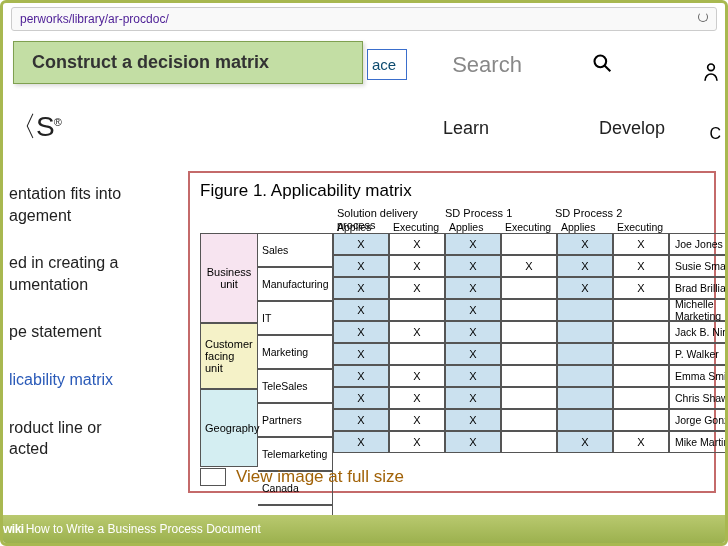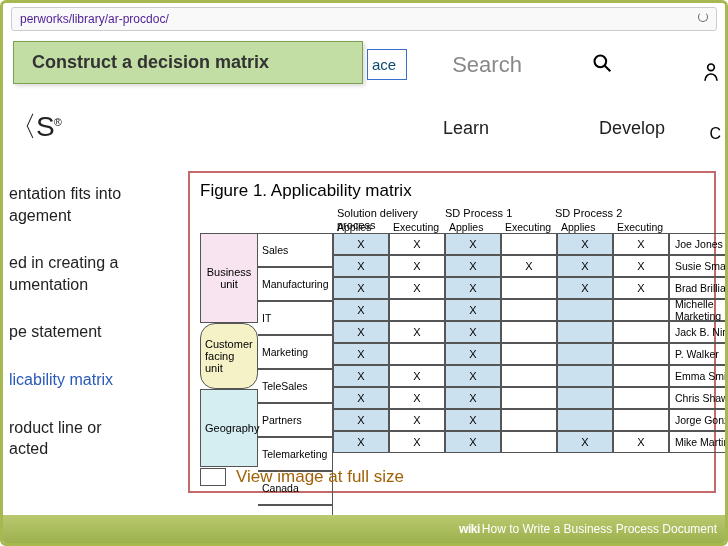--- a/index.html
+++ b/index.html
@@ -104,21 +104,21 @@
     .row-groups { display: flex; flex-direction: column; margin-top: 26px; }
     .grp-cell {
       border: 1px solid #555;
       padding: 3px 4px;
       width: 58px;
       display: flex;
       align-items: center;
       line-height: 1.1;
     }
     .g-bu { background: #f7e4f0; height: 90px; text-align: center; }
-    .g-cf { background: #f5f2c8; height: 66px; border-radius: 15px; }
+    .g-cf { background: #f5f2c8; height: 66px; }
     .g-geo { background: #d4eef2; height: 78px; }
     .rows-col { display: flex; flex-direction: column; margin-top: 26px; }
     .rh {
       border: 1px solid #555;
       border-left: none;
       padding: 3px 4px;
       width: 75px;
       height: 34px;
       display: flex;
       align-items: center;
@@ -166,21 +166,20 @@
     .vf-box { width: 26px; height: 18px; border: 1.5px solid #555; }
     .footer {
       position: absolute;
       bottom: 0;
       left: 0;
       right: 0;
       height: 28px;
       background: linear-gradient(#b9c96f, #9cb14e);
       display: flex;
       align-items: center;
-      justify-content: flex-end;
       padding-right: 8px;
       font-size: 12px;
       color: #fff;
     }
     .footer .wiki { color: #eef; font-weight: bold; margin-right: 2px; letter-spacing: -0.5px;}
     .footer .wiki .w { color: #fff; }
     .cO { font-size: 16px; position: absolute; right: 4px; top: 122px;}
   </style>
 </head>
 <body>

